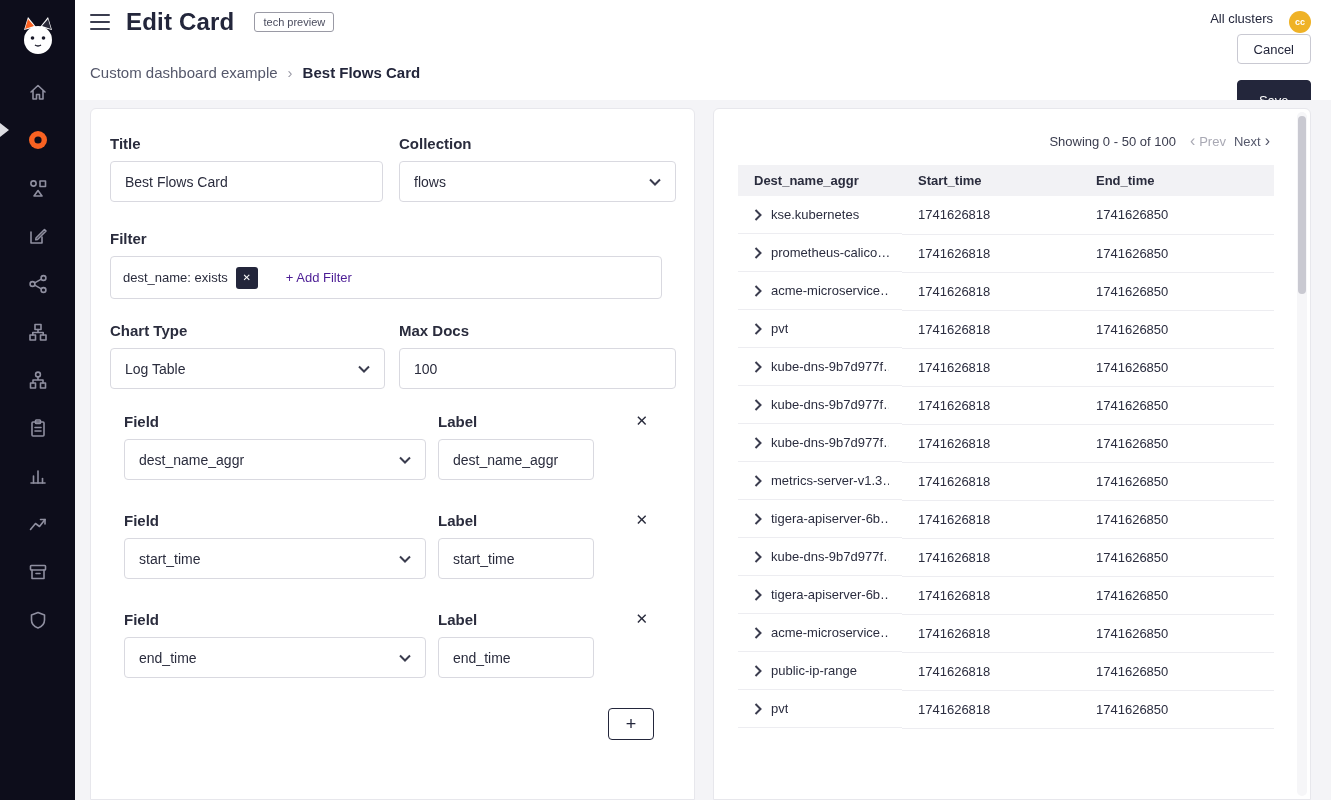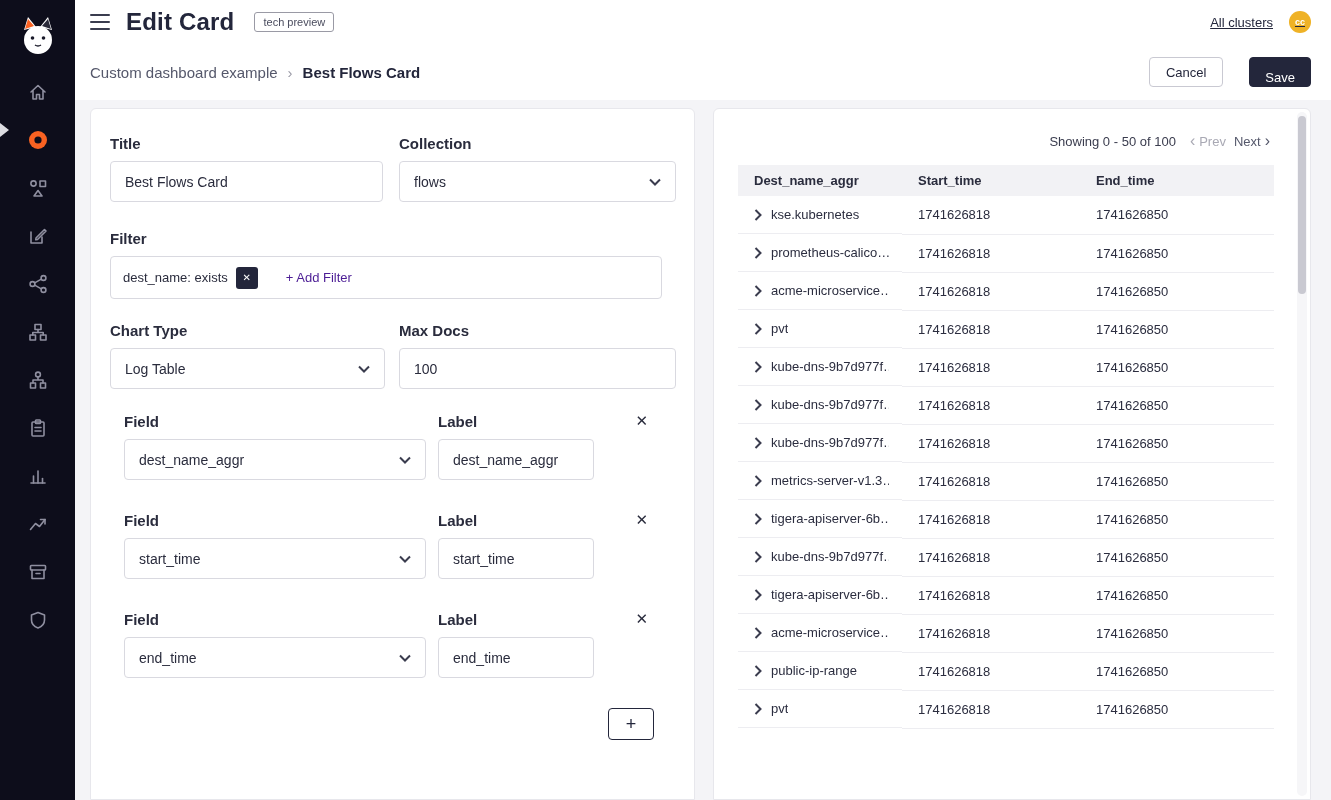--- a/index.html
+++ b/index.html
@@ -13,30 +13,30 @@
   .nav-item { width:24px; height:20px; display:flex; align-items:center; justify-content:center; cursor:pointer; }
   .nav-item svg { stroke:#8f8fa0; fill:none; stroke-width:1.6; stroke-linecap:round; stroke-linejoin:round; }
   .active-indicator { position:absolute; left:0; top:123px; width:0; height:0; border-top:7px solid transparent; border-bottom:7px solid transparent; border-left:9px solid #dcdce2; }
 
   
   .topbar { position:absolute; left:75px; top:0; right:0; height:44px; background:#fff; display:flex; align-items:center; padding:0 20px 0 15px; }
   .hamburger { width:20px; height:16px; display:flex; flex-direction:column; justify-content:space-between; cursor:pointer; margin-right:16px; }
   .hamburger span { display:block; height:2px; background:#3a3c4e; border-radius:1px; }
   .page-title { font-size:24px; font-weight:bold; letter-spacing:.2px; color:#23263b; margin-right:20px; }
   .badge { border:1px solid #9a9aa5; color:#4a4c5e; border-radius:3px; font-size:11px; padding:3px 8px; background:#fff; }
-  .topbar-right { margin-left:auto; display:flex; align-items:center; gap:16px;text-decoration:underline; }
+  .topbar-right { margin-left:auto; display:flex; gap:16px; }
   .clusters { font-size:13px; color:#23263b; cursor:pointer; }
   .avatar { width:22px; height:22px; border-radius:50%; background:#efb226; color:#fff; font-size:9px; font-weight:bold; display:flex; align-items:center; justify-content:center; cursor:pointer; }
 
   
   .subheader { position:absolute; left:75px; top:44px; right:0; height:56px; background:#fff; display:flex; align-items:center; padding:0 20px 0 15px; }
   .crumb-parent { font-size:15px; color:#55586b; cursor:pointer; }
   .crumb-sep { font-size:15px; color:#9a9aa6; margin:0 10px; }
   .crumb-current { font-size:15px; font-weight:bold; color:#23263b; }
-  .subheader-actions { margin-left:auto; display:flex; gap:26px; }
+  .subheader-actions { margin-left:auto; display:flex; gap:16px;flex-direction:column; }
   .btn { height:30px; border-radius:4px; font-size:13px; font-family:inherit; padding:0 16px; cursor:pointer; }
   .btn-cancel { background:#fff; border:1px solid #c9c9d2; color:#23263b; }
   .btn-save { background:#23263b; border:1px solid #23263b; color:#fff; padding:12px 15px; }
 
   
   .main { position:absolute; left:75px; top:100px; right:0; bottom:0; background:#f4f4f7; padding:8px 20px 0 15px; display:flex; gap:18px; overflow:hidden; }
   .panel { background:#fff; border:1px solid #e7e7ec; border-radius:6px 6px 0 0; }
 
   
   .form-panel { width:605px; flex:none; padding:26px 18px 20px 19px; overflow:hidden; }

